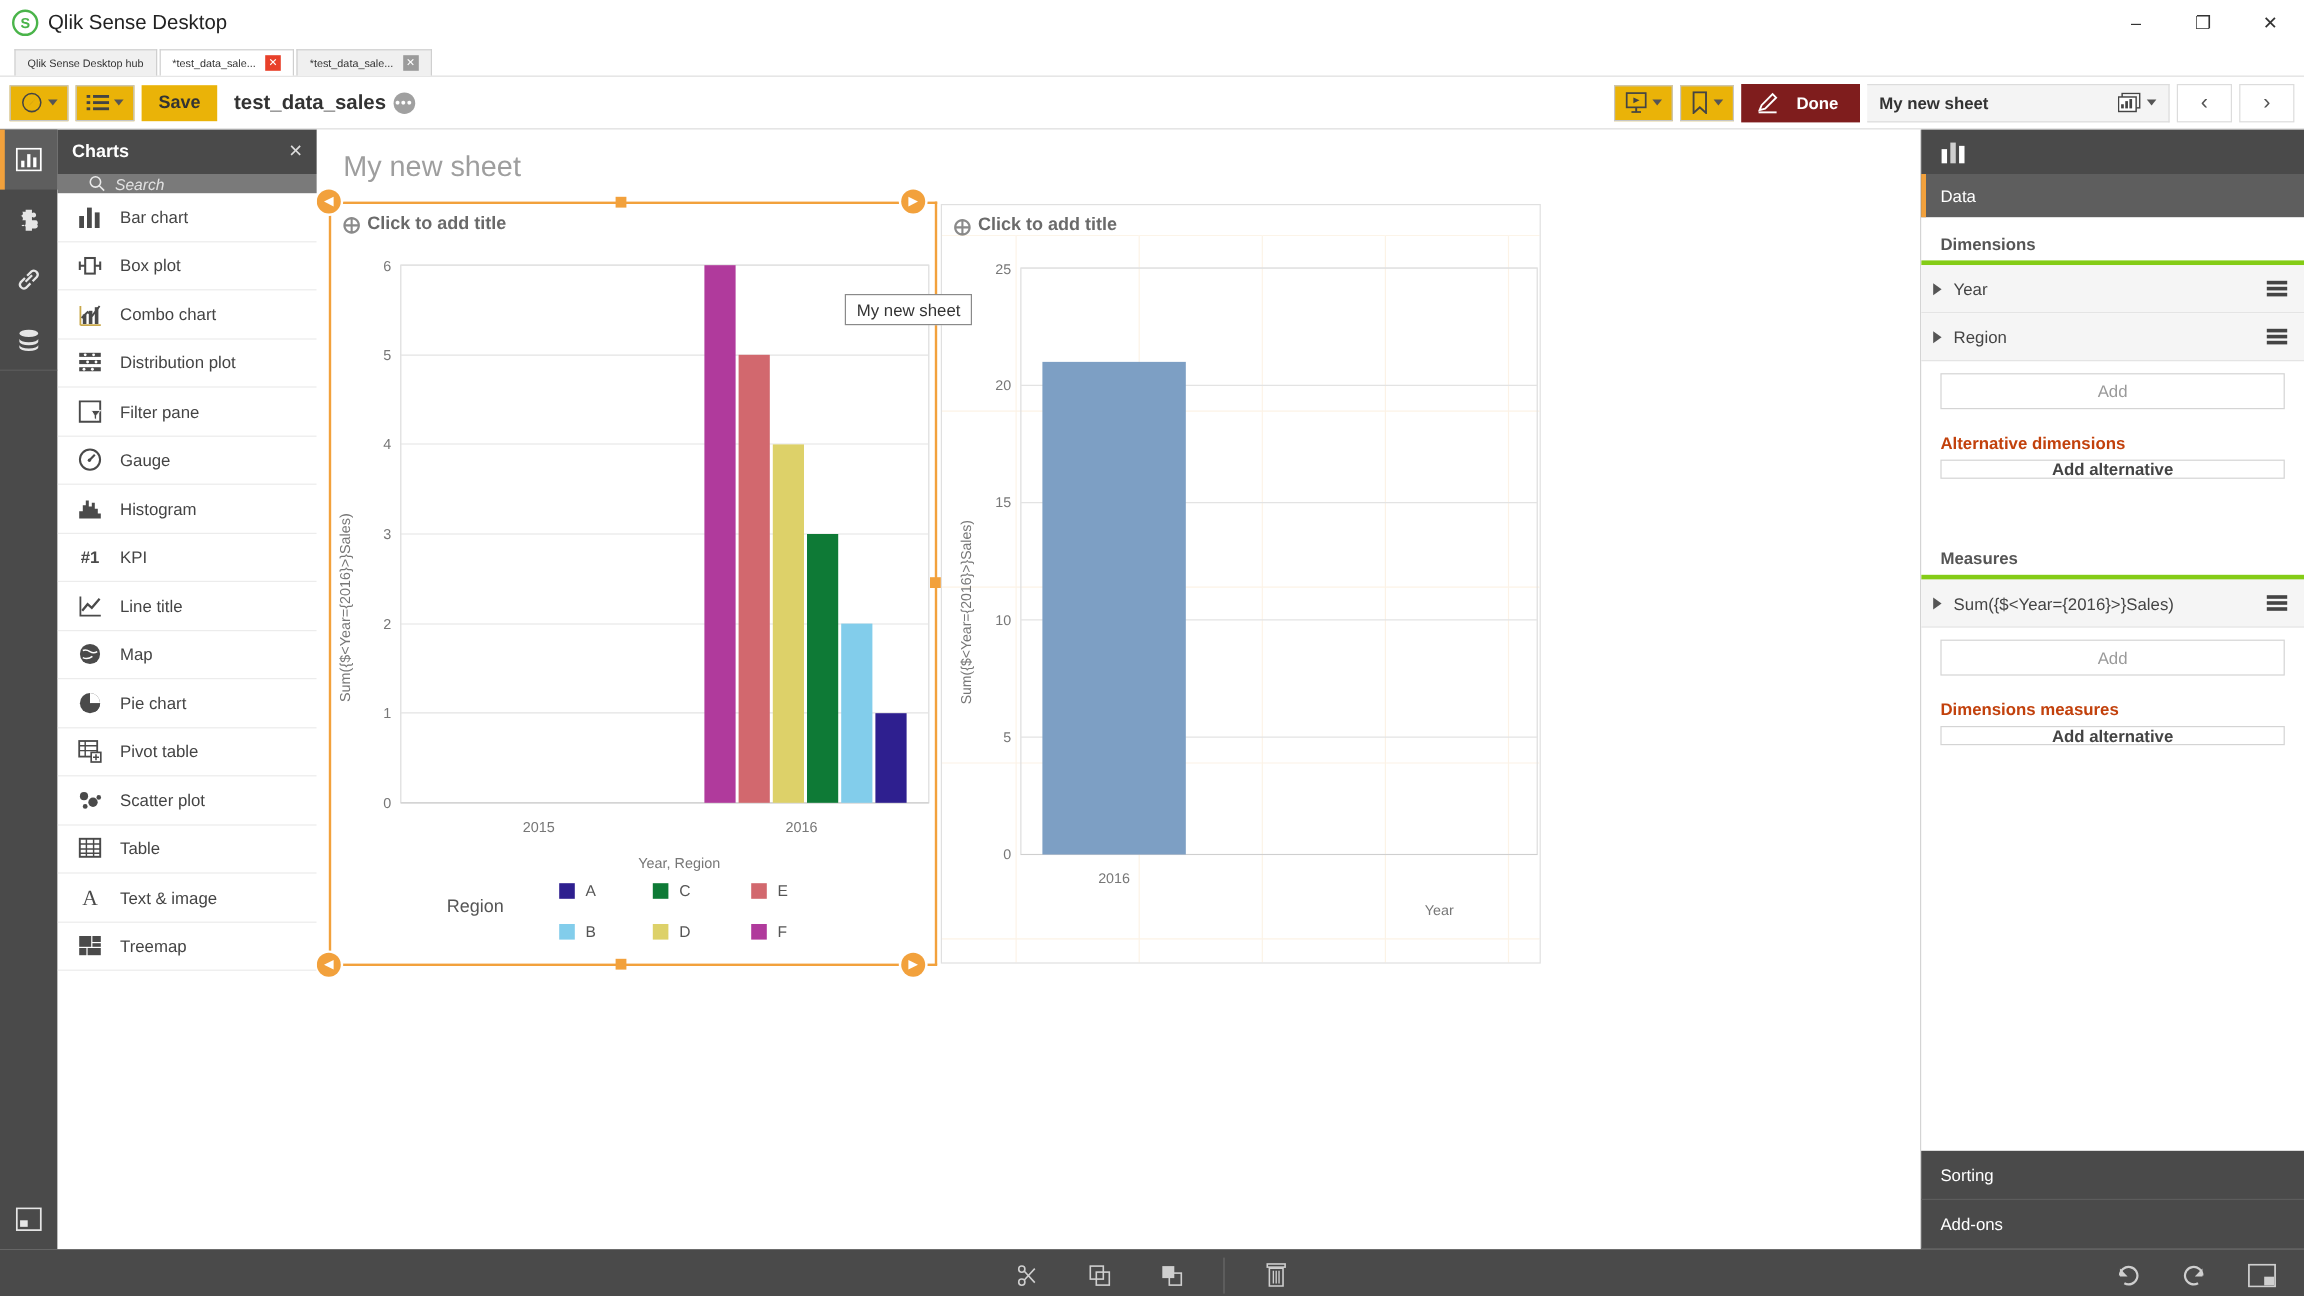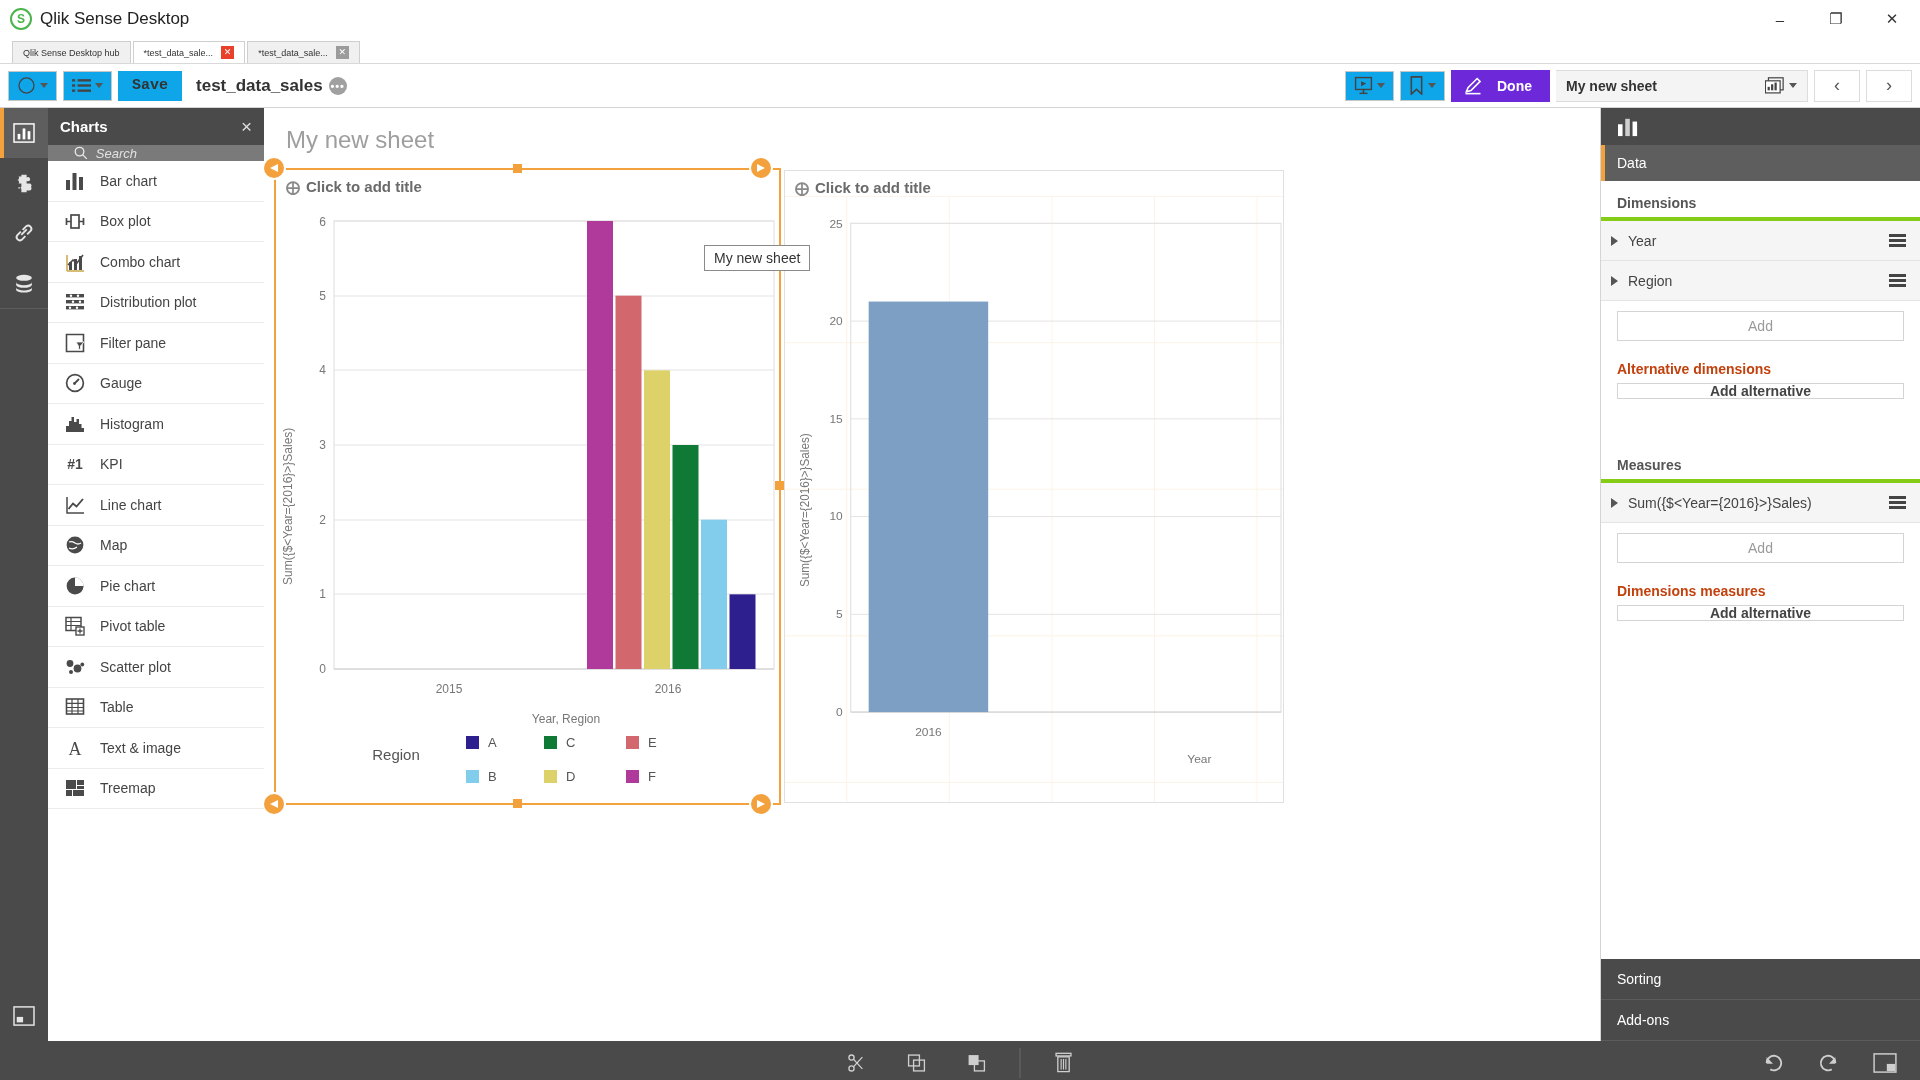--- a/index.html
+++ b/index.html
@@ -43,34 +43,34 @@
     display: flex; align-items: center; justify-content: center;
     background: #9b9b9b; line-height: 1;
   }
   .tab-close.red { background: #e8402a; }
   
   .toolbar {
     height: 44px; background: #ffffff; border-bottom: 1px solid #d4d4d4;
     display: flex; align-items: center; padding: 0 8px; gap: 6px;
   }
   .tb-btn {
-    height: 30px; min-width: 44px; border: 1px solid #c6c6c6; background: #0ea5e9;
+    height: 30px; min-width: 44px; border: 1px solid #c6c6c6; background: #eab308;
     display: flex; align-items: center; justify-content: center; gap: 4px;
-    padding: 0 8px; font-size: 13px; color: #444; cursor: pointer; font-family: Liberation Mono, monospace;
+    padding: 0 8px; font-size: 13px; color: #444; cursor: pointer;
   }
   .caret { width: 0; height: 0; border-left: 4px solid transparent; border-right: 4px solid transparent; border-top: 5px solid #555; }
   .tb-save { font-weight: bold; font-size: 15px; color: #333; padding: 0 14px; border: none; }
   .tb-appname { font-size: 17px; font-weight: bold; color: #333; margin-left: 8px; display: flex; align-items: center; gap: 6px; }
   .dots {
     width: 18px; height: 18px; border-radius: 50%; background: #a0a0a0; color: #fff;
     font-size: 11px; display: flex; align-items: center; justify-content: center; letter-spacing: 1px;
   }
   .tb-right { margin-left: auto; display: flex; align-items: center; gap: 6px; }
   .btn-done {
-    height: 32px; background: #6d28d9; color: #fff; font-weight: bold; font-size: 14px;
+    height: 32px; background: #7f1d1d; color: #fff; font-weight: bold; font-size: 14px;
     display: flex; align-items: center; gap: 14px; padding: 0 18px 0 12px; cursor: pointer;
   }
   .sheet-name-box {
     height: 32px; background: #f4f4f4; border: 1px solid #dcdcdc; border-left: none;
     display: flex; align-items: center; padding: 0 10px; font-size: 14px;
     font-weight: bold; color: #333; width: 252px;
   }
   .sheet-sel { margin-left: auto; display: flex; align-items: center; gap: 5px; }
   .nav-btn {
     width: 46px; height: 32px; border: 1px solid #dcdcdc; background: #fff;
@@ -418,21 +418,21 @@
           </span>
           <span>KPI</span>
         </div>
         <div class="cp-item">
           <span class="cp-ico">
             <svg width="20" height="20" viewBox="0 0 20 20">
               <path d="M2 2 V18 H19" stroke="#4a4a4a" stroke-width="1.5" fill="none"></path>
               <path d="M3.5 14 L8 8.5 L11.5 11.5 L18 4" stroke="#4a4a4a" stroke-width="1.9" fill="none"></path>
             </svg>
           </span>
-          <span>Line chart</span>
+          <span>Line title</span>
         </div>
         <div class="cp-item">
           <span class="cp-ico">
             <svg width="20" height="20" viewBox="0 0 20 20">
               <circle cx="10" cy="10" r="8.4" fill="#4a4a4a"></circle>
               <path d="M4 7 q3 -1 6 1 q3 2 6 0" stroke="#fff" stroke-width="1.3" fill="none"></path>
               <path d="M4 13 q4 2 8 -1" stroke="#fff" stroke-width="1.3" fill="none"></path>
             </svg>
           </span>
           <span>Map</span>

